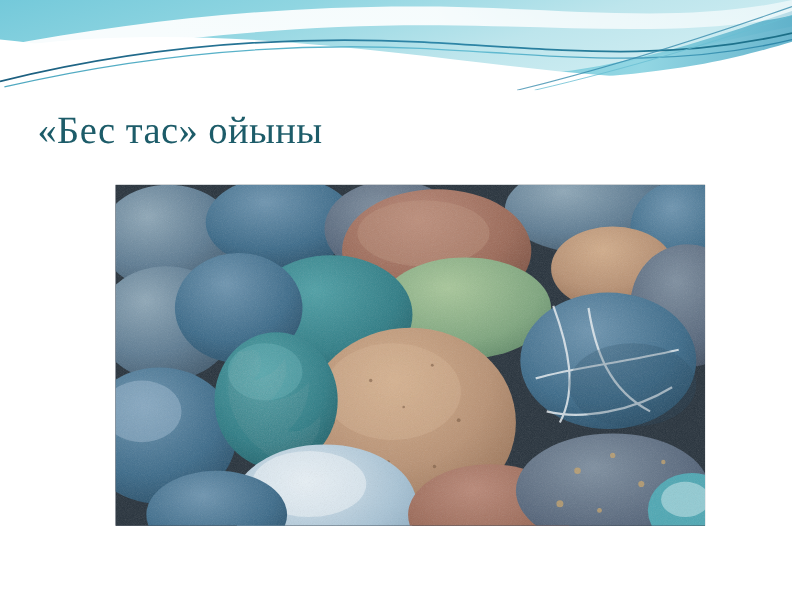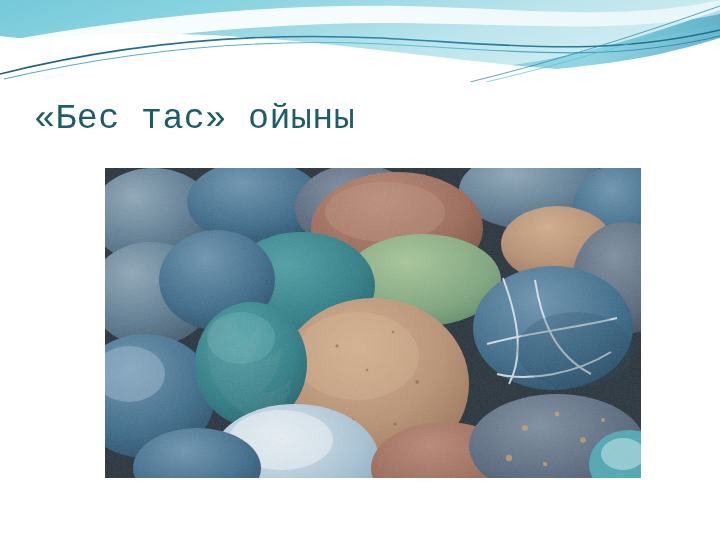--- a/index.html
+++ b/index.html
@@ -39,21 +39,21 @@
 
   
   .title {
     position: absolute;
     left: 34px;
     top: 98px;
     font-size: 35px;
     line-height: 42px;
     letter-spacing: 0.4px;
     color: #1D5C69;
-    font-family: Liberation Mono, monospace;
+    font-family: Liberation Serif, serif;
     font-weight: 400;
     white-space: nowrap;
   }
 
   
   .photo-frame {
     position: absolute;
     left: 105px;
     top: 168px;
     width: 536px;

